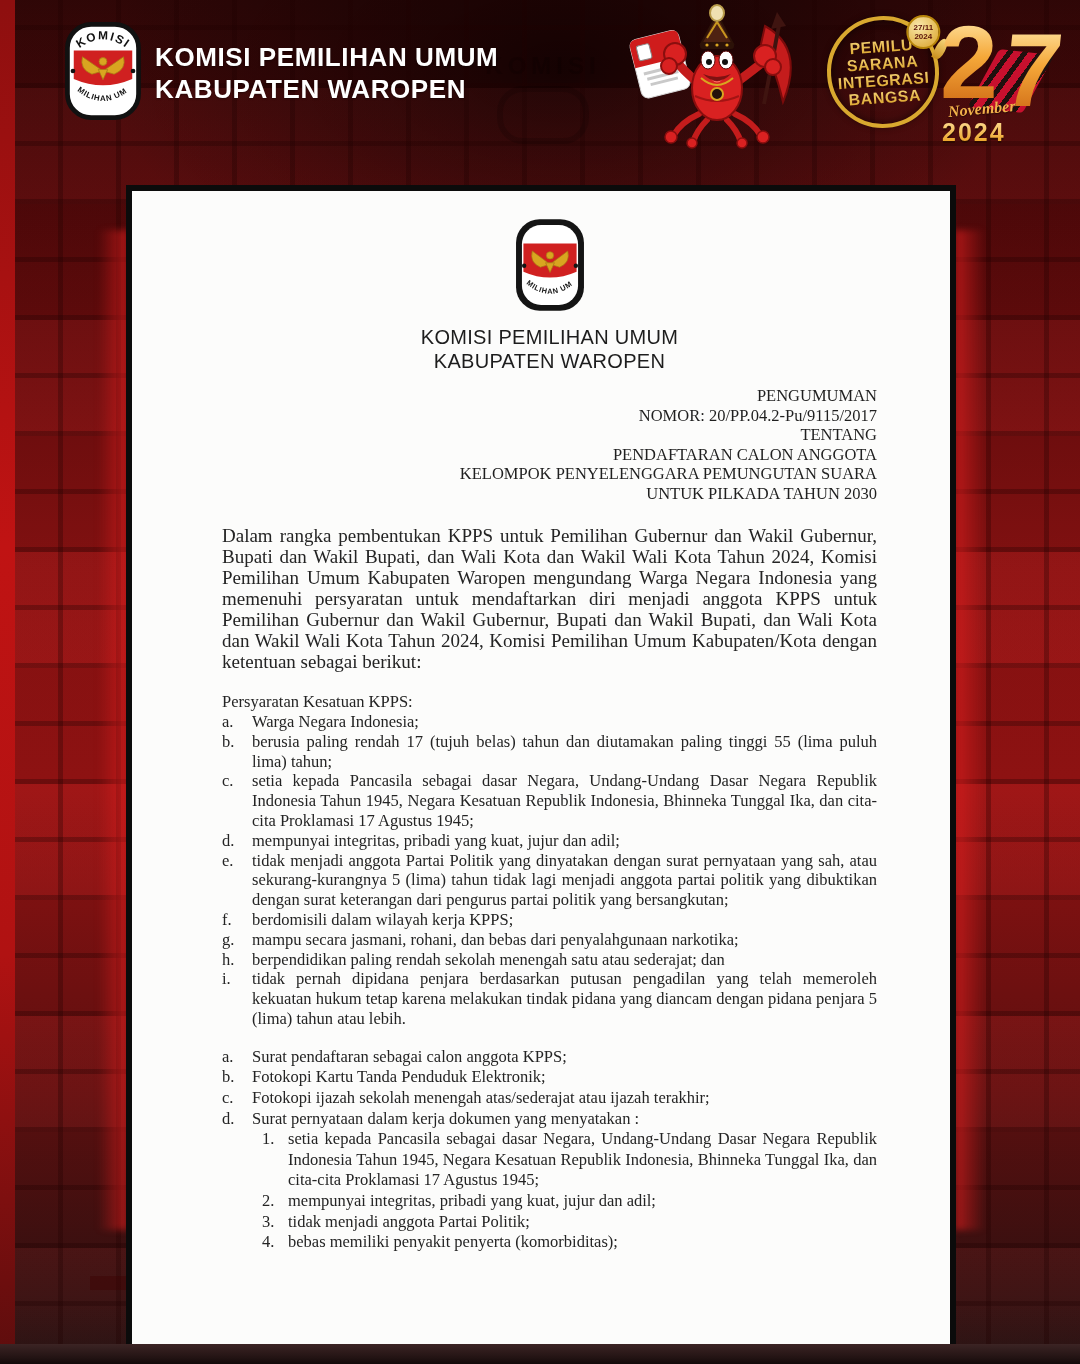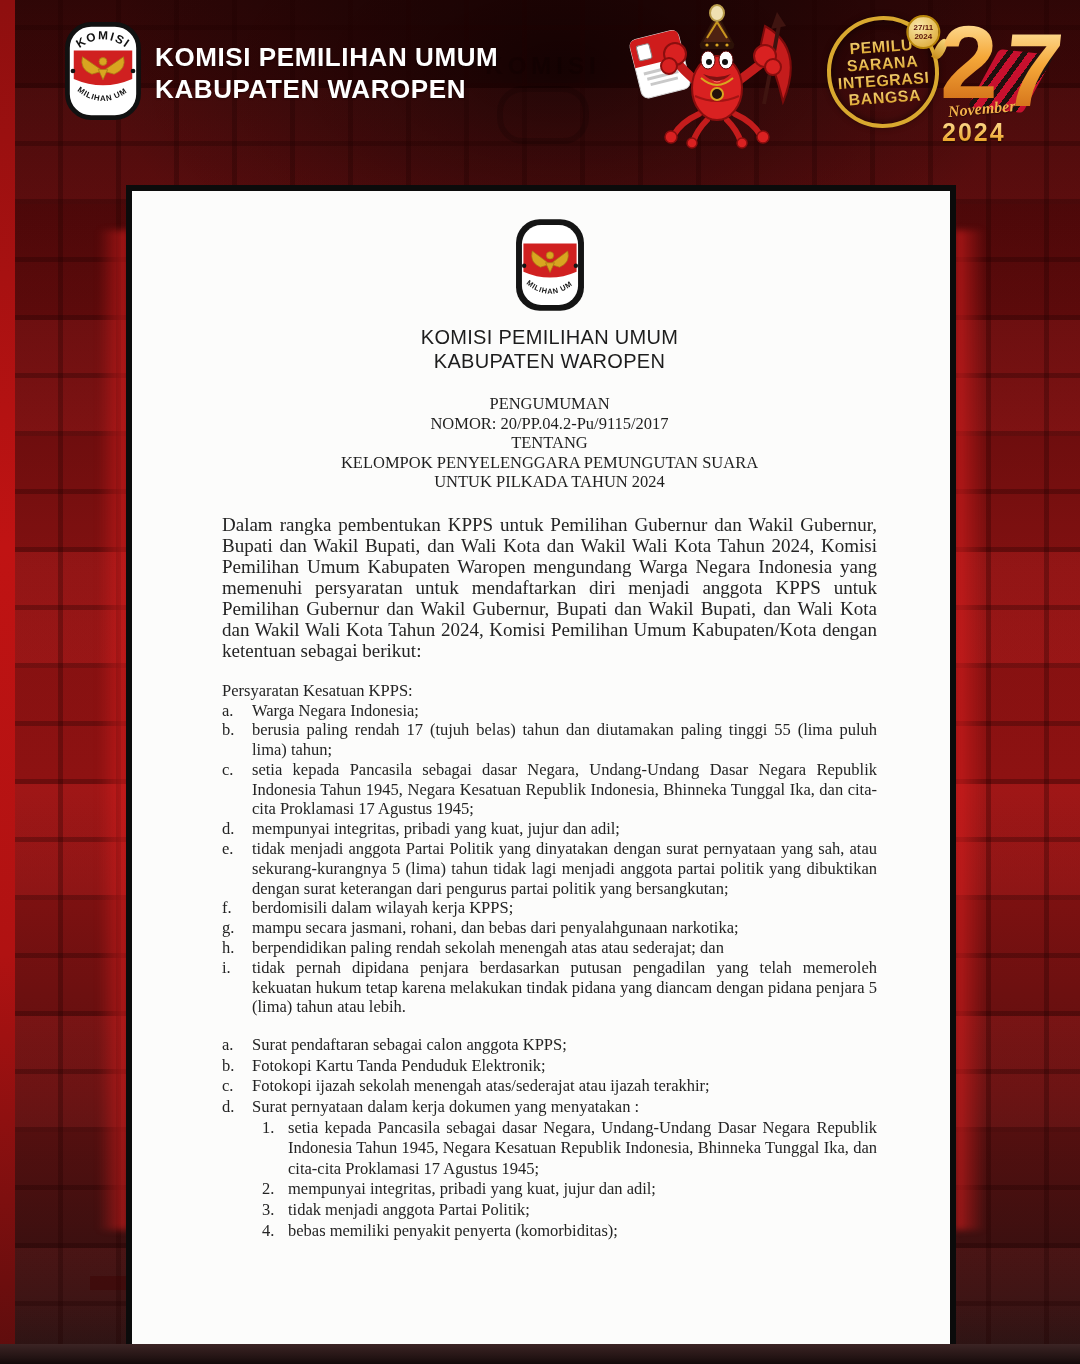--- a/index.html
+++ b/index.html
@@ -105,21 +105,21 @@
     background:#0b0b0b; padding:6px;
   }
   .doc-paper {
     width:100%; height:100%; background:#fcfcfb; color:#242424;
     padding:26px 73px 0 90px; overflow:hidden;
     font-family:"Liberation Serif", serif;
   }
   .doc-logo { display:block; margin:0 auto; width:74px; height:96px; }
   .doc-org { text-align:center; margin-top:12px; font-family:"Liberation Sans", sans-serif; }
   .doc-org div { font-size:20px; font-weight:400; line-height:24px; letter-spacing:.3px; color:#1d1d1d; }
-  .doc-title { text-align:center; margin-top:21px; }
+  .doc-title { text-align:right; margin-top:13px; }
   .doc-title div { font-size:16.5px; line-height:19.5px; color:#1f1f1f; }
   .doc-intro {
     margin-top:22px; font-size:19px; line-height:21px; text-align:justify; color:#242424;
   }
   .sec-heading { margin-top:20px; font-size:16.5px; line-height:20px; }
   .li { display:flex; font-size:16.5px; line-height:19.8px; }
   .li .mk { flex:0 0 30px; }
   .li .tx { flex:1; text-align:justify; }
   .sub { margin-left:40px; }
   .sub .mk { flex:0 0 26px; }
@@ -270,22 +270,23 @@
 
     <div class="doc-org">
       <div>KOMISI PEMILIHAN UMUM</div>
       <div>KABUPATEN WAROPEN</div>
     </div>
 
     <div class="doc-title">
       <div>PENGUMUMAN</div>
       <div>NOMOR: 20/PP.04.2-Pu/9115/2017</div>
       <div>TENTANG</div>
+      <div>PENDAFTARAN CALON ANGGOTA</div>
       <div>KELOMPOK PENYELENGGARA PEMUNGUTAN SUARA</div>
-      <div>UNTUK PILKADA TAHUN 2024</div>
+      <div>UNTUK PILKADA TAHUN 2030</div>
     </div>
 
     <p class="doc-intro">Dalam rangka pembentukan KPPS untuk Pemilihan Gubernur dan Wakil Gubernur, Bupati dan Wakil Bupati, dan Wali Kota dan Wakil Wali Kota Tahun 2024, Komisi Pemilihan Umum Kabupaten Waropen mengundang Warga Negara Indonesia yang memenuhi persyaratan untuk mendaftarkan diri menjadi anggota KPPS untuk Pemilihan Gubernur dan Wakil Gubernur, Bupati dan Wakil Bupati, dan Wali Kota dan Wakil Wali Kota Tahun 2024, Komisi Pemilihan Umum Kabupaten/Kota dengan ketentuan sebagai berikut:</p>
 
     <div class="sec-heading">Persyaratan Kesatuan KPPS:</div>
     <div class="li">
         <span class="mk">a.</span>
         <span class="tx">Warga Negara Indonesia;</span>
       </div>
     <div class="li">
@@ -307,21 +308,21 @@
     <div class="li">
         <span class="mk">f.</span>
         <span class="tx">berdomisili dalam wilayah kerja KPPS;</span>
       </div>
     <div class="li">
         <span class="mk">g.</span>
         <span class="tx">mampu secara jasmani, rohani, dan bebas dari penyalahgunaan narkotika;</span>
       </div>
     <div class="li">
         <span class="mk">h.</span>
-        <span class="tx">berpendidikan paling rendah sekolah menengah atas atau sederajat; dan</span>
+        <span class="tx">berpendidikan paling rendah sekolah menengah satu atau sederajat; dan</span>
       </div>
     <div class="li">
         <span class="mk">i.</span>
         <span class="tx">tidak pernah dipidana penjara berdasarkan putusan pengadilan yang telah memeroleh kekuatan hukum tetap karena melakukan tindak pidana yang diancam dengan pidana penjara 5 (lima) tahun atau lebih.</span>
       </div>
 
     <div class="sec2">
       <div class="li">
           <span class="mk">a.</span>
           <span class="tx">Surat pendaftaran sebagai calon anggota KPPS;</span>

